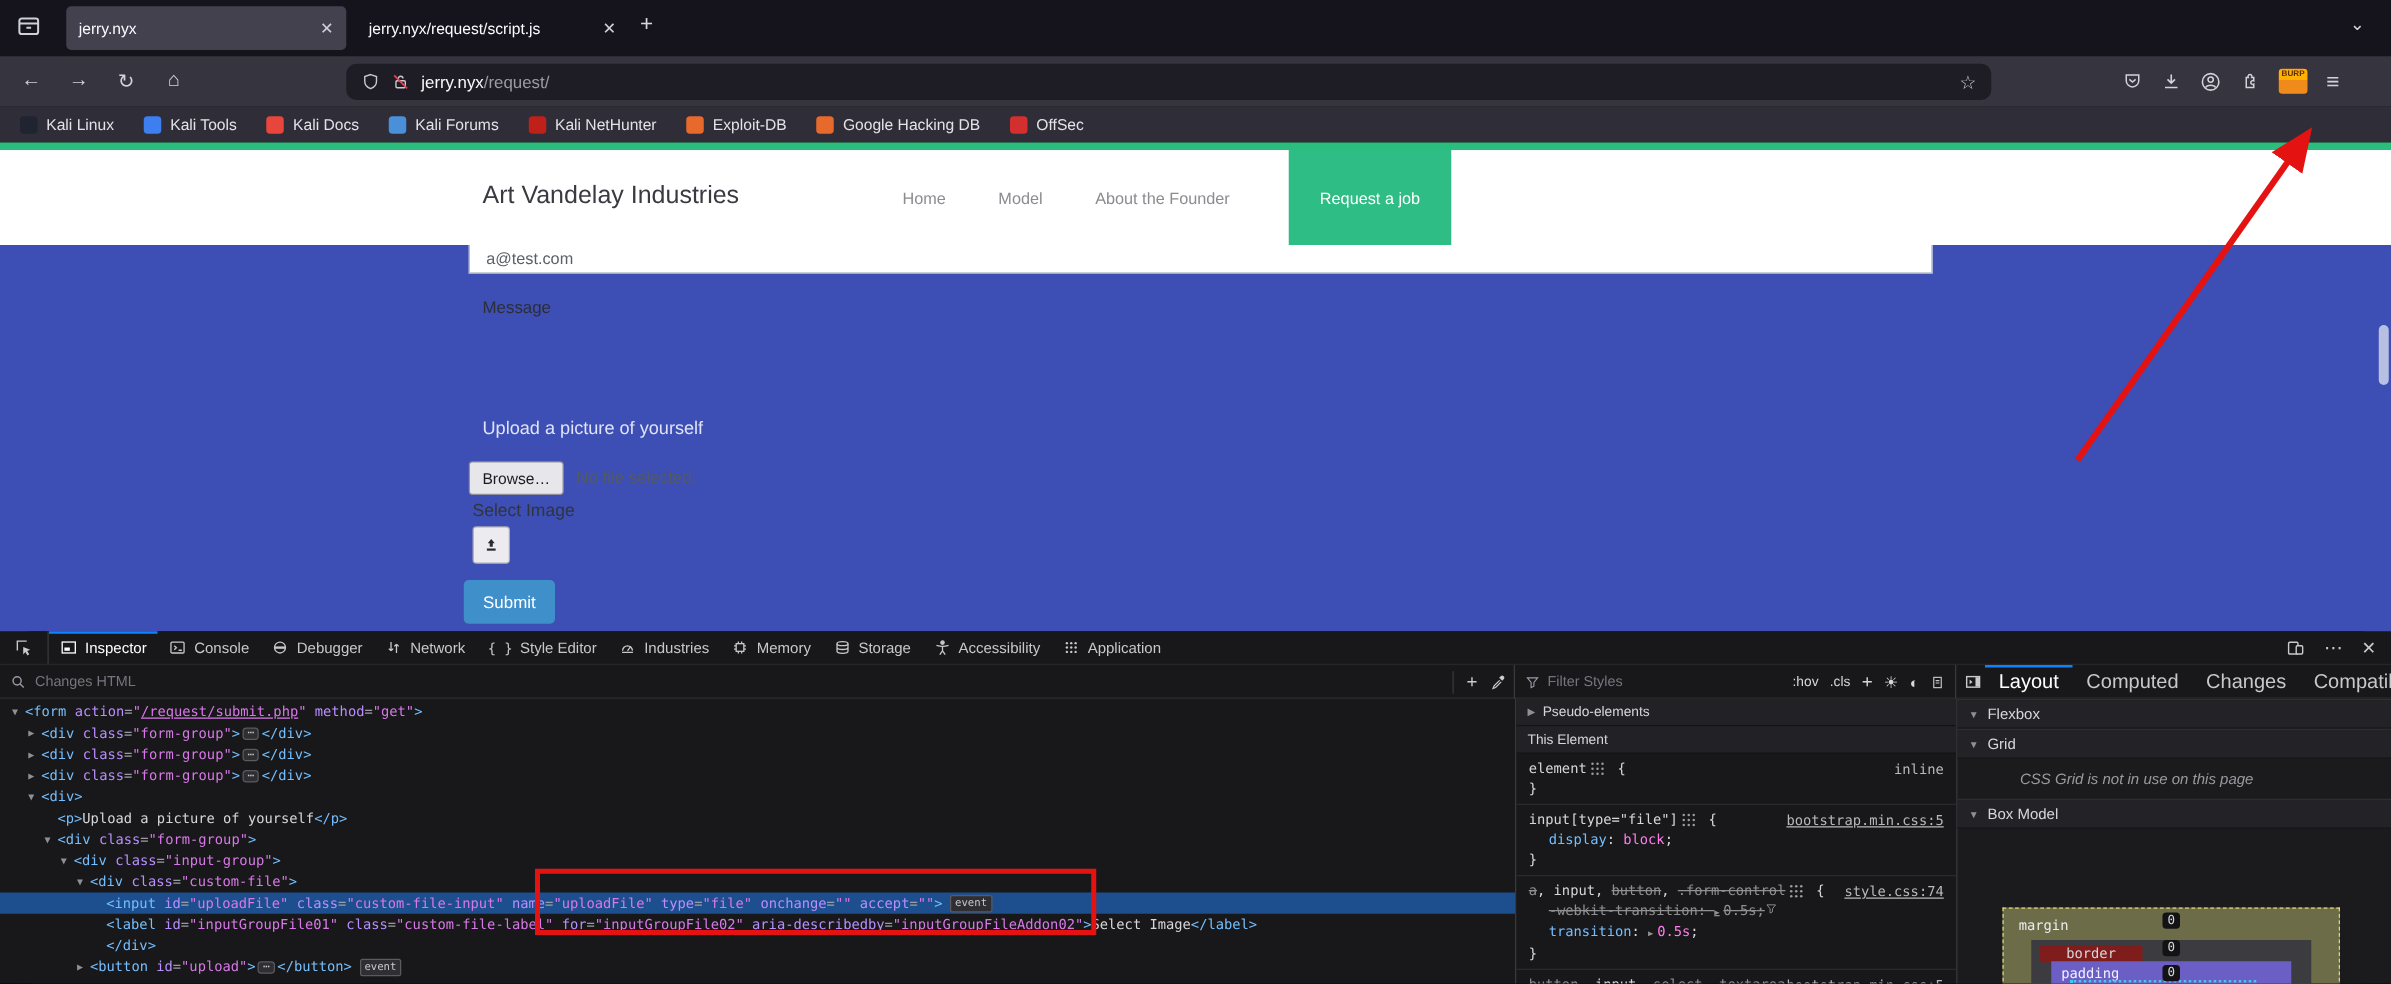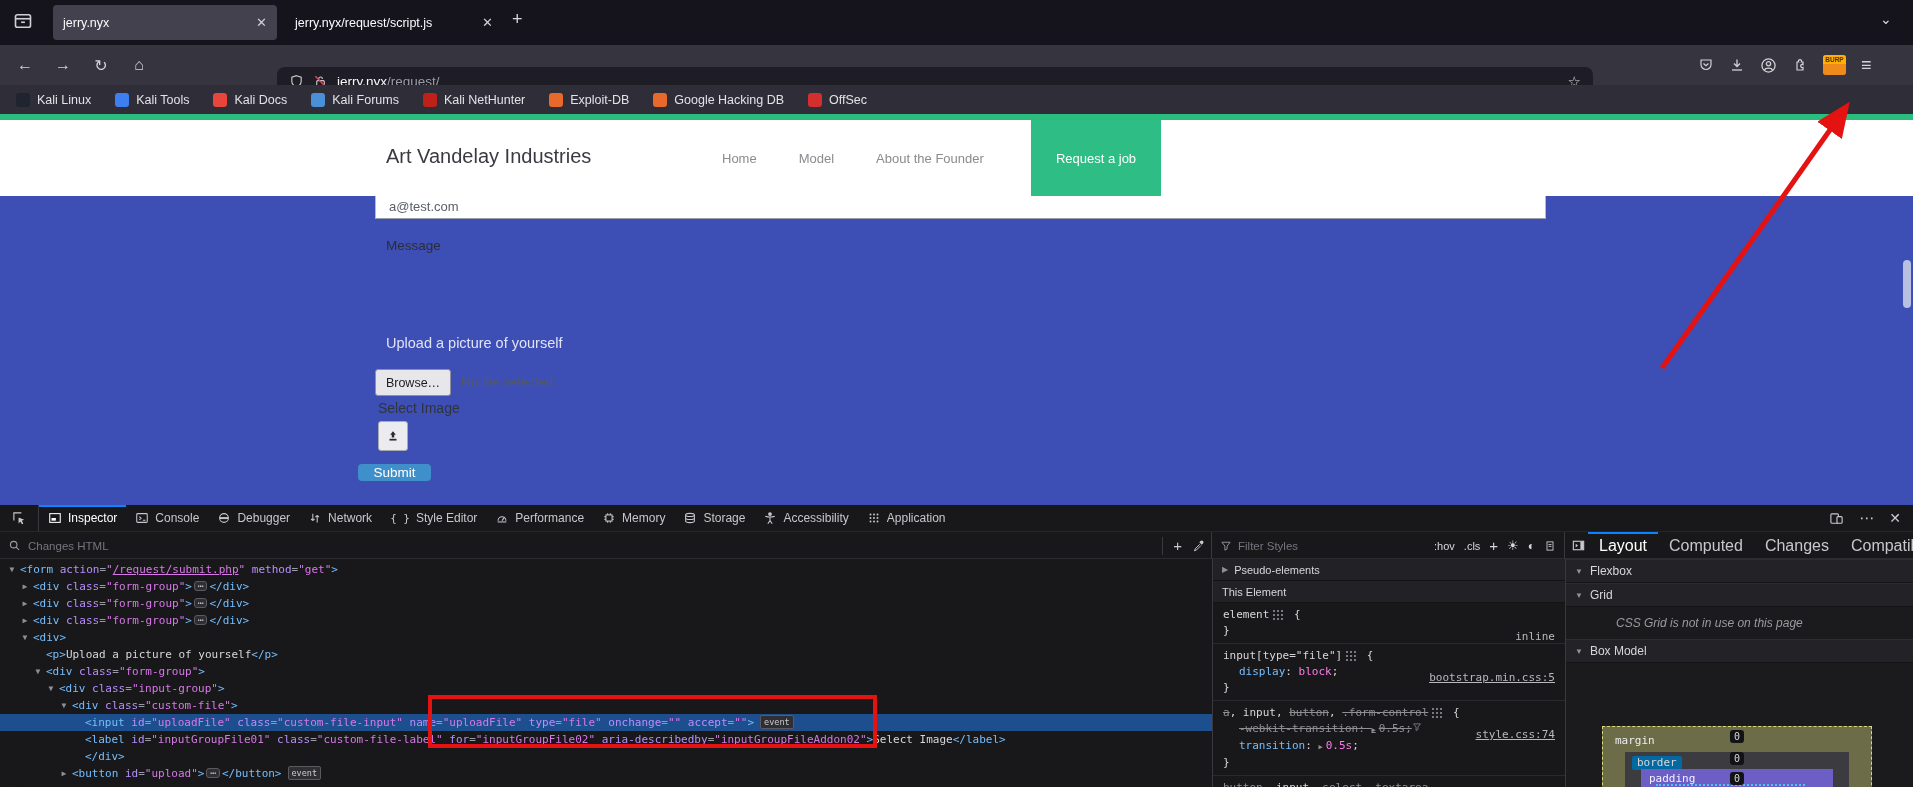--- a/index.html
+++ b/index.html
@@ -16,21 +16,21 @@
   .btab.t1{left:53px;width:224px;background:#42414d;}
   .btab.t2{left:285px;width:218px;align-items:center;}
   .tclose{margin-left:auto;color:#cfcfd8;font-size:13px;padding-left:8px;}
   .newtab{position:absolute;left:512px;top:9px;color:#d7d7db;font-size:18px;}
   .alltabs{position:absolute;left:1880px;top:11px;color:#d7d7db;font-size:14px;}
 
   #navbar{position:absolute;left:0;top:45px;width:100%;height:40px;background:#36343f;}
   .navbtn{position:absolute;top:8px;width:26px;height:24px;display:flex;align-items:center;justify-content:center;
           color:#d2d2d8;font-size:16px;}
   #urlbar{position:absolute;left:277px;top:51px;width:1316px;height:29px;background:#1e1d25;border-radius:8px;
-          display:flex;align-items:center;padding:0 12px;box-sizing:border-box;margin-top:16px;}
+          display:flex;align-items:center;padding:0 12px;box-sizing:border-box;}
   .urltext{font-size:13.5px;color:#f9f9fa;margin-left:9px;}
   .urlpath{color:#9b9ba7;}
   .star{margin-left:auto;color:#d2d2d8;font-size:15px;}
   #navicons{position:absolute;left:1698px;top:45px;height:40px;display:flex;align-items:center;gap:15px;color:#d2d2d8;}
   .foxy{width:23px;height:20px;border-radius:3px;background:#e06000;overflow:hidden;display:flex;flex-direction:column;}
   .foxy .flabel{background:#ffb000;color:#5a2d00;font-size:6.5px;font-weight:bold;text-align:center;line-height:9px;height:9px;}
   .foxy .fbody{flex:1;background:#ef8b1a;}
 
   #bookmarks{position:absolute;left:0;top:85px;width:100%;height:29px;background:#2f2d37;
              display:flex;align-items:center;padding-left:16px;gap:24px;box-sizing:border-box;}
@@ -56,21 +56,21 @@
   .tgrip{position:absolute;right:2px;bottom:2px;width:9px;height:9px;
          background:repeating-linear-gradient(135deg,transparent,transparent 2px,#9aa0a8 2px,#9aa0a8 3px);}
   .uploadp{position:absolute;left:386px;top:215px;font-size:14.5px;color:#dfe3f5;}
   .browsebtn{position:absolute;left:375px;top:249px;width:74px;height:25px;background:#e7e7eb;
              border:1px solid #8f8f9d;border-radius:3px;font-size:12.5px;color:#1b1b21;
              display:flex;align-items:center;justify-content:center;}
   .nofile{position:absolute;left:461px;top:254px;font-size:13.5px;color:#525a66;}
   .selimg{position:absolute;left:378px;top:280px;font-size:14px;color:#30343c;}
   .upbtn{position:absolute;left:378px;top:301px;width:28px;height:28px;background:#ececf0;
          border:1px solid #a9a9b2;border-radius:3px;display:flex;align-items:center;justify-content:center;color:#2a2a2e;}
-  .submit{position:absolute;left:358px;top:344px;width:73px;height:17px;background:#3f8fca;border-radius:4px;
+  .submit{position:absolute;left:371px;top:344px;width:73px;height:35px;background:#3f8fca;border-radius:4px;
           color:#fff;font-size:13.5px;display:flex;align-items:center;justify-content:center;}
   .pagesb{position:absolute;right:2px;top:140px;width:8px;height:48px;background:#cdd3ea;border-radius:4px;opacity:.85;}
 
   
   #devtools{position:absolute;left:0;top:505px;width:100%;height:282px;background:#18181a;color:#d7d7db;border-radius:26px;}
   .dtoolbar{position:absolute;left:0;top:0;width:100%;height:27px;border-bottom:1px solid #26262a;
             display:flex;align-items:stretch;box-sizing:border-box;}
   .pick{width:38px;border-right:1px solid #38383d;display:flex;align-items:center;justify-content:center;color:#c9c9ce;}
   #dtabs{display:flex;align-items:stretch;}
   .dtab{display:flex;align-items:center;gap:6px;padding:0 9px;font-size:12px;color:#c7c7cc;position:relative;}
@@ -114,43 +114,43 @@
   .rsection .twy{font-size:8px;color:#8f8f94;}
   .rblock{font-family:"DejaVu Sans Mono",monospace;font-size:11px;padding:4px 8px 4px 10px;
           border-bottom:1px solid #2a2a2e;position:relative;}
   .rline{line-height:16px;white-space:nowrap;color:#d7d7db;}
   .rdecl{padding-left:16px;}
   .rsel{color:#d7d7db;}
   .rstrike{color:#8f8f94;text-decoration:line-through;}
   .rprop{color:#75bfff;}
   .rval{color:#ff7de9;}
   .rexp{font-size:7px;color:#8f8f94;margin-right:3px;}
-  .rright{position:absolute;right:10px;top:5px;color:#b8b8bd;font-size:11px;margin-top:21px;}
+  .rright{position:absolute;right:10px;top:5px;color:#b8b8bd;font-size:11px;}
   .rlink{text-decoration:underline;}
   .rstruckline{color:#8f8f94;text-decoration:line-through;}
   .grip{width:10px;height:10px;margin:0 4px;vertical-align:-1px;display:inline-block;position:relative;top:1px;}
   .grip i{position:absolute;left:0;top:0;width:2px;height:2px;background:#9a9aa4;border-radius:50%;
           box-shadow:4px 0 #9a9aa4,8px 0 #9a9aa4,0 4px #9a9aa4,4px 4px #9a9aa4,8px 4px #9a9aa4,0 8px #9a9aa4,4px 8px #9a9aa4,8px 8px #9a9aa4;}
   .mini svg{width:10px;height:10px;}
 
   
   #layoutp{position:absolute;left:1565px;top:54px;right:0;bottom:0;border-left:1px solid #38383d;
            background:#1b1b1e;box-sizing:border-box;}
   .lsection{height:24px;background:#232327;border-top:1px solid #2e2e32;border-bottom:1px solid #141416;
             display:flex;align-items:center;gap:7px;padding-left:9px;font-size:12px;color:#d7d7db;box-sizing:border-box;}
   .lsection .twy{font-size:8px;color:#8f8f94;}
   .lnote{height:32px;display:flex;align-items:center;padding-left:50px;font-style:italic;color:#9a9aa0;font-size:12px;}
   .bmargin{position:absolute;left:36px;top:167px;width:270px;height:90px;background:#6c6c48;
            border:1px dashed #d9d978;box-sizing:border-box;}
   .bmlabel{position:absolute;left:12px;top:7px;font-family:"DejaVu Sans Mono",monospace;font-size:11px;color:#ececf0;}
   .bpill{position:absolute;left:50%;transform:translateX(-50%);background:#131316;color:#d7d7db;
          font-family:"DejaVu Sans Mono",monospace;font-size:10px;line-height:13px;padding:0 4px;border-radius:3px;z-index:5;}
   .bborder{position:absolute;left:22px;right:22px;top:25px;height:70px;background:#3c3c40;}
-  .bblabel{position:absolute;left:7px;top:4px;background:#0369a1;color:#d7d7db;border-radius:2px;
-           font-family:"DejaVu Sans Mono",monospace;font-size:11px;line-height:14px;padding:0 5px;text-align:right;}
+  .bblabel{position:absolute;left:7px;top:4px;background:#7f1d1d;color:#d7d7db;border-radius:2px;
+           font-family:"DejaVu Sans Mono",monospace;font-size:11px;line-height:14px;padding:0 21px;text-align:right;}
   .bpadding{position:absolute;left:16px;right:16px;top:17px;height:50px;background:#6b5ec5;}
   .bplabel{position:absolute;left:8px;top:3px;font-family:"DejaVu Sans Mono",monospace;font-size:11px;color:#f2f2ff;}
   .bcyan{position:absolute;left:15px;right:28px;top:15px;border-top:2px dotted #45c8ec;}
 
   
   #redbox{position:absolute;left:428px;top:695px;width:449px;height:53px;border:4px solid #e51212;
           box-sizing:border-box;z-index:50;}
   #redarrow{position:absolute;left:0;top:0;width:1913px;height:787px;z-index:51;pointer-events:none;}
 </style>
 </head>
@@ -346,21 +346,21 @@
             <span>Style Editor</span>
           </div>
           <div class="dtab">
             <span class="ic">
               <svg width="14" height="14" viewBox="0 0 16 16" fill="none" stroke="currentColor" stroke-width="1.2">
                 <path d="M3.5 11a4.5 4.5 0 1 1 9 0"></path>
                 <path d="M8 11l3-4"></path>
                 <path d="M3 12.5h10"></path>
               </svg>
             </span>
-            <span>Performance</span>
+            <span>Industries</span>
           </div>
           <div class="dtab">
             <span class="ic">
               <svg width="14" height="14" viewBox="0 0 16 16" fill="none" stroke="currentColor" stroke-width="1.2">
                 <rect x="4.5" y="4.5" width="7" height="7"></rect>
                 <path d="M6.5 4.5v-2M9.5 4.5v-2M6.5 13.5v-2M9.5 13.5v-2M4.5 6.5h-2M4.5 9.5h-2M13.5 6.5h-2M13.5 9.5h-2"></path>
               </svg>
             </span>
             <span>Memory</span>
           </div>

